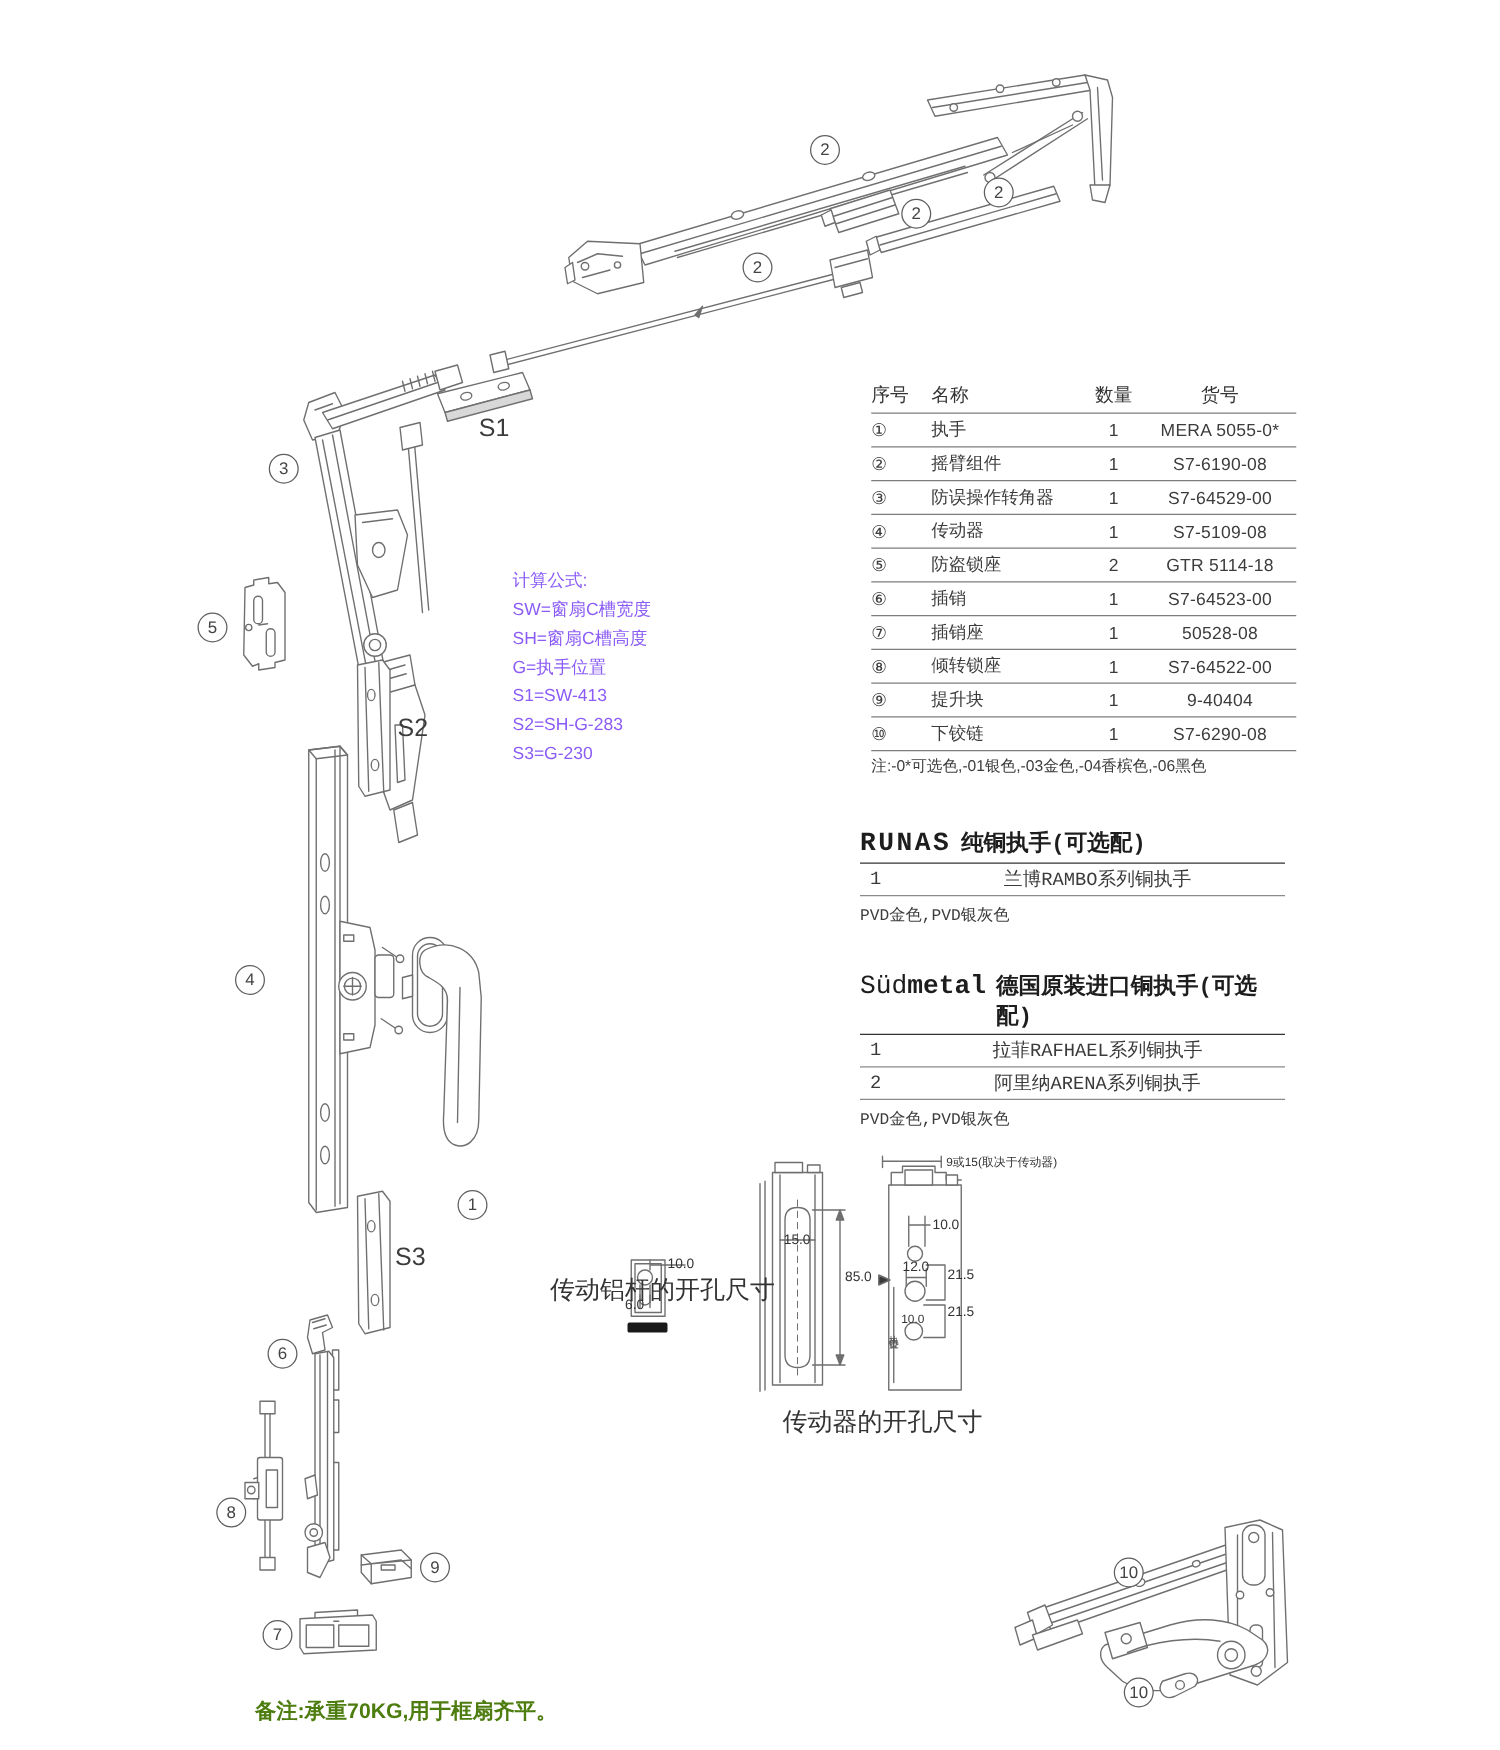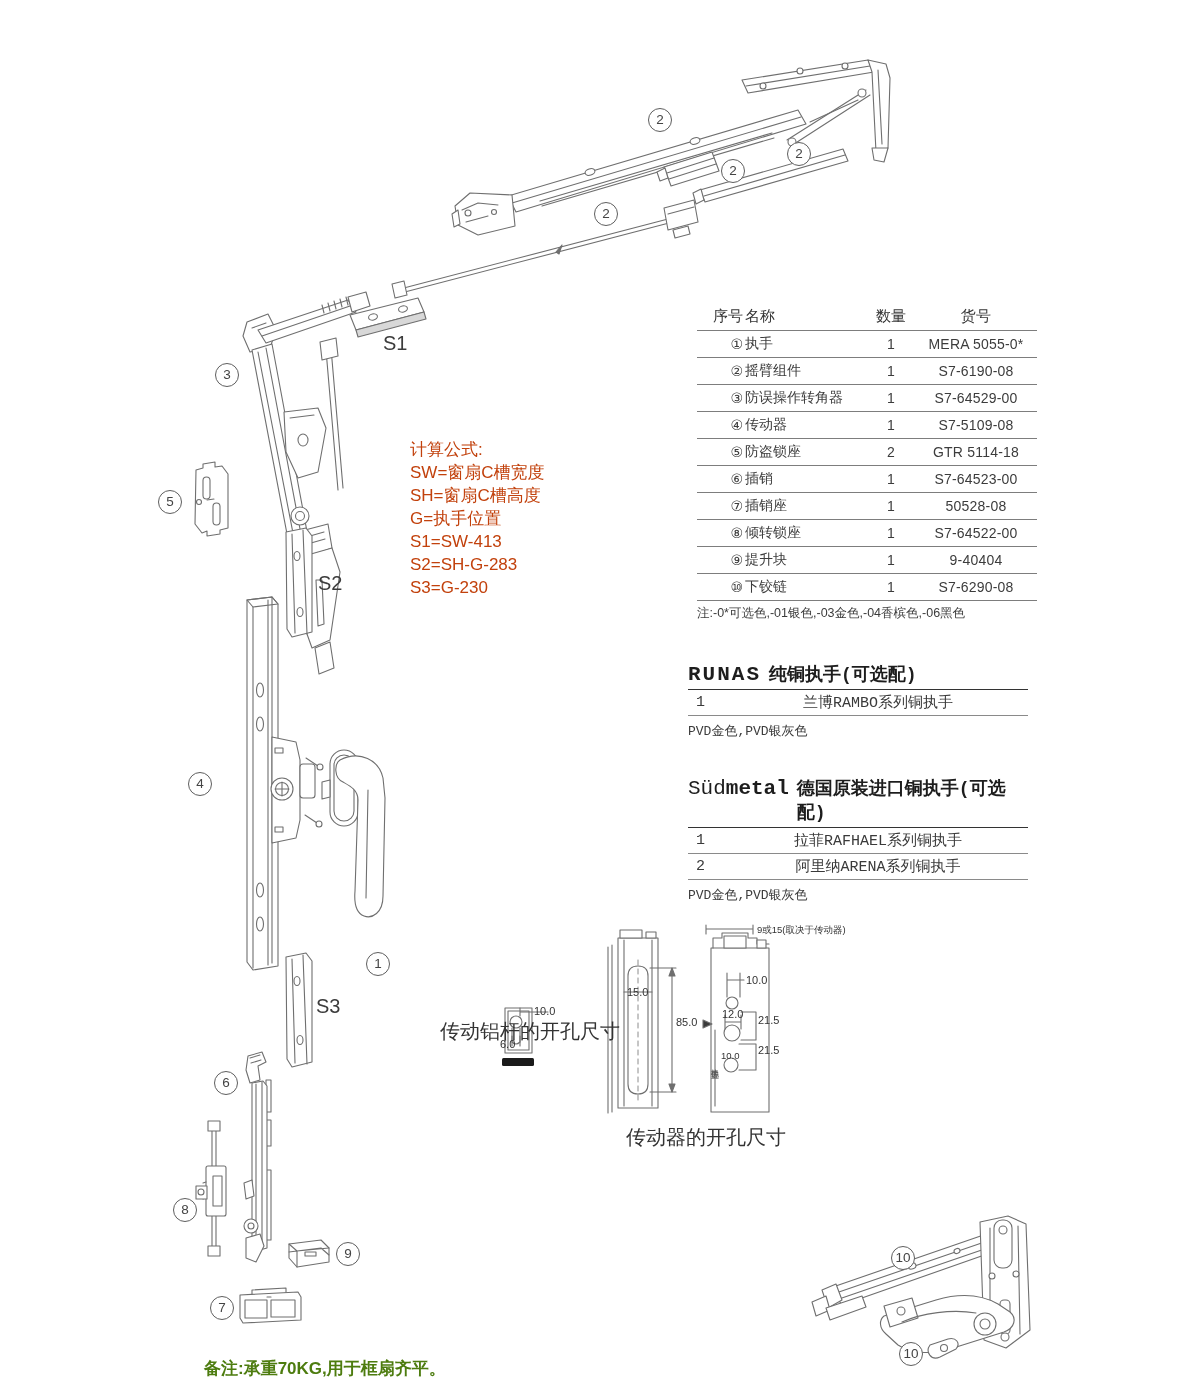--- a/index.html
+++ b/index.html
@@ -12,39 +12,39 @@
       background:#fff;display:flex;align-items:center;justify-content:center;
       font-size:13.5px;color:#444;line-height:1;}
   .slabel{position:absolute;font-size:20px;color:#3c3c3c;}
 
   
   .hw{position:absolute;left:697px;top:303px;width:340px;}
   .hw-title{font-size:19px;font-weight:bold;color:#222;padding-bottom:5px;border-bottom:2px solid #3a3a3a;}
   .hw-head,.hw-row{display:grid;grid-template-columns:46px 124px 48px 122px;align-items:center;border-bottom:1px solid #7d7d7d;}
   .hw-head{height:27px;font-size:15px;color:#333;}
   .hw-row{height:26px;font-size:14px;color:#3c3c3c;}
-  .c-no{text-align:right;}
+  .c-no{text-align:left;}
   .c-name{text-align:left;padding-left:2px;}
   .c-qty{text-align:center;}
   .c-code{text-align:center;letter-spacing:0.2px;}
   .hw-note{font-size:12.5px;margin-top:4px;color:#3c3c3c;}
 
   
   .sect{position:absolute;left:688px;width:340px;font-family:Liberation Mono, monospace;}
   .sect-title{display:flex;align-items:baseline;gap:8px;padding-bottom:3px;border-bottom:1.6px solid #333;}
   .brand{font-size:21px;font-weight:bold;letter-spacing:2px;color:#1d1d1d;}
   .brand-light{font-size:21px;font-weight:400;color:#1d1d1d;letter-spacing:0;}
   .brand-bold{font-size:21px;font-weight:bold;color:#1d1d1d;letter-spacing:0;}
   .sect-zh{font-size:18px;font-weight:bold;color:#1d1d1d;}
   .sect-row{display:grid;grid-template-columns:40px 1fr;align-items:center;height:25px;border-bottom:1px solid #8a8a8a;font-size:15px;}
   .sect-row .no{padding-left:8px;}
   .sect-row .nm{text-align:center;}
   .sect-note{font-size:13px;margin-top:6px;color:#3c3c3c;}
 
-  .formulas{position:absolute;left:410px;top:438px;font-size:17px;line-height:23px;color:#c2410c;}
+  .formulas{position:absolute;left:410px;top:453px;font-size:14px;line-height:23px;color:#8b5cf6;}
   .ranges{position:absolute;left:410px;top:673px;font-size:17px;line-height:24px;color:#444;}
   .caption{position:absolute;font-size:20px;color:#333;}
   .dim{position:absolute;font-size:11px;color:#333;}
   .dim-sm{position:absolute;font-size:9.5px;color:#333;}
   .vlabel{position:absolute;font-size:8px;color:#555;writing-mode:vertical-rl;letter-spacing:1px;}
   .footer{position:absolute;left:204px;top:1357px;font-size:17px;font-weight:600;color:#4d7c0f;}
 </style>
 </head>
 <body>
 

